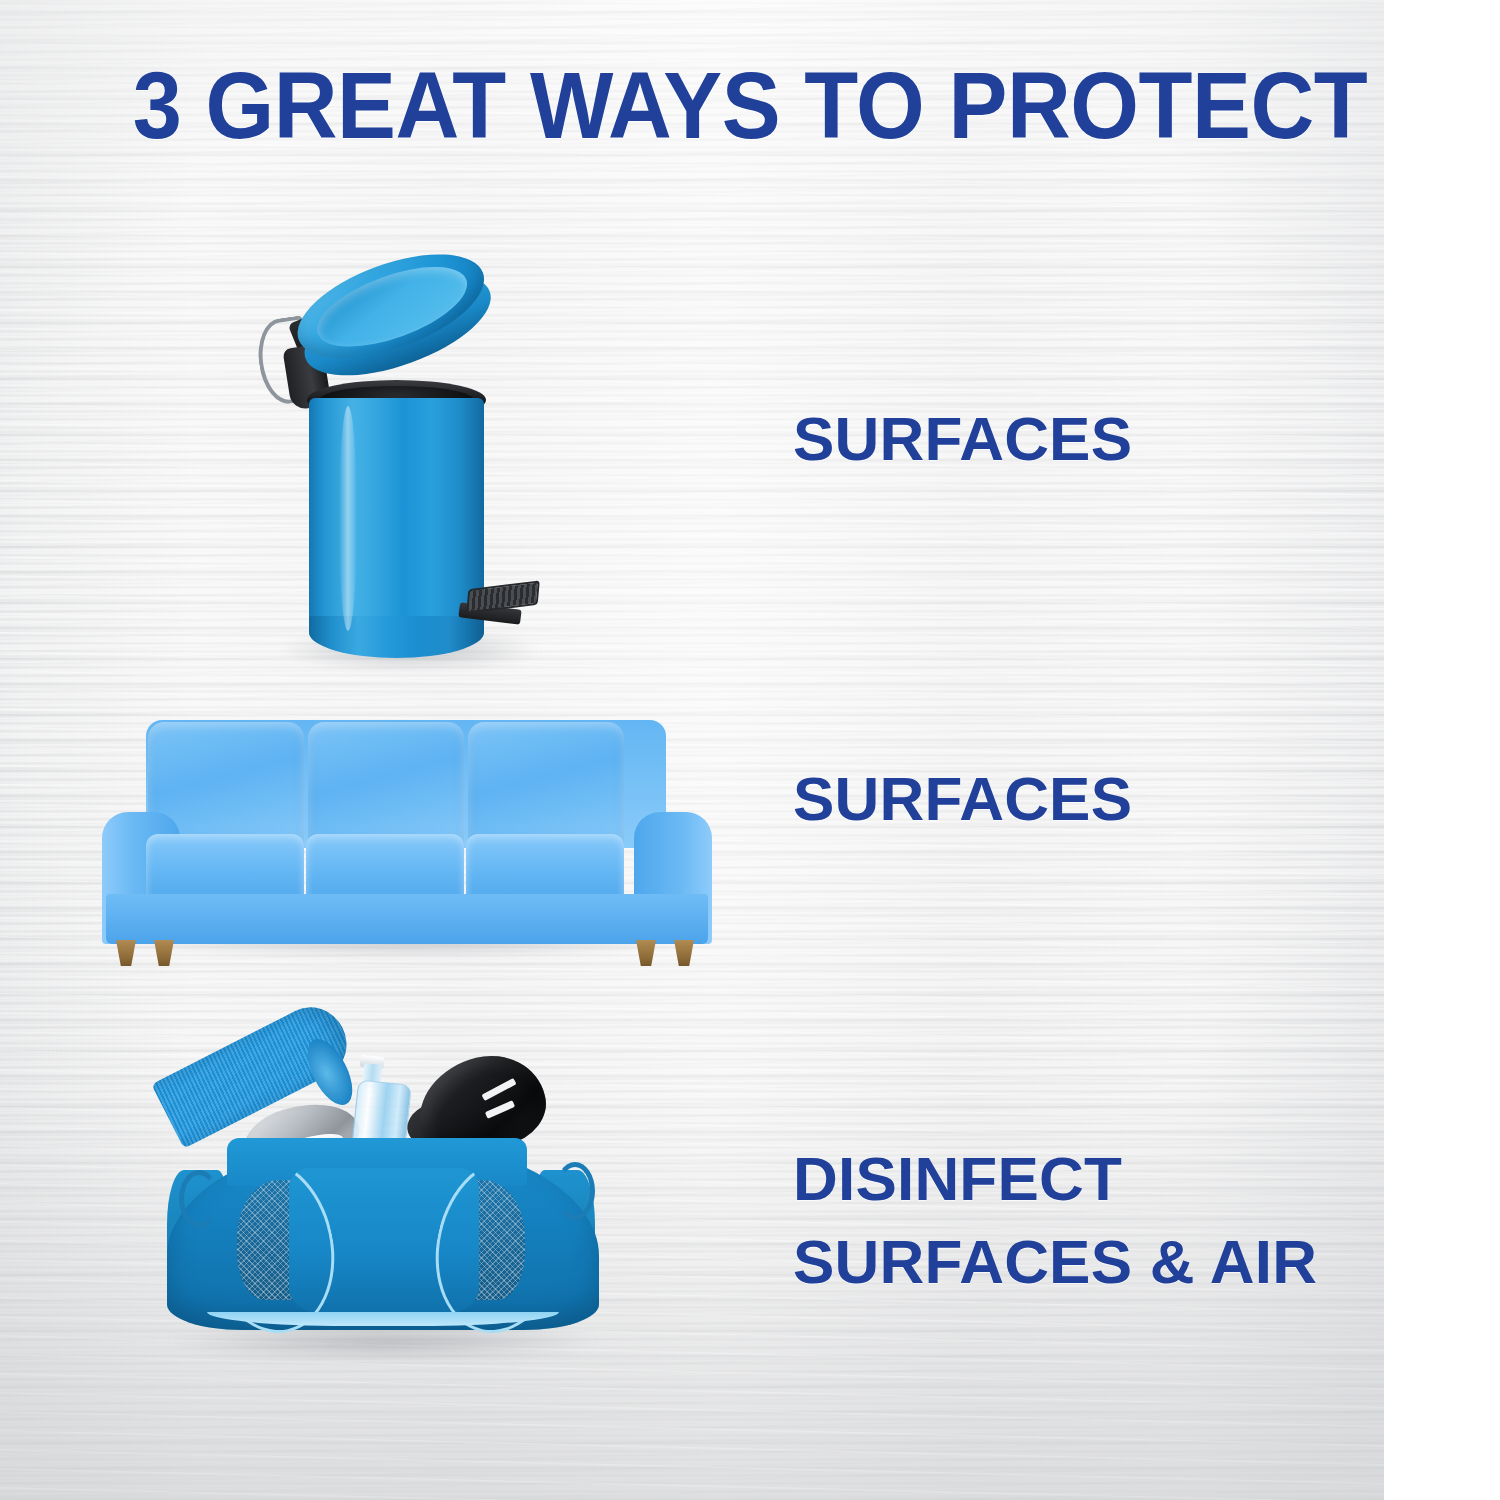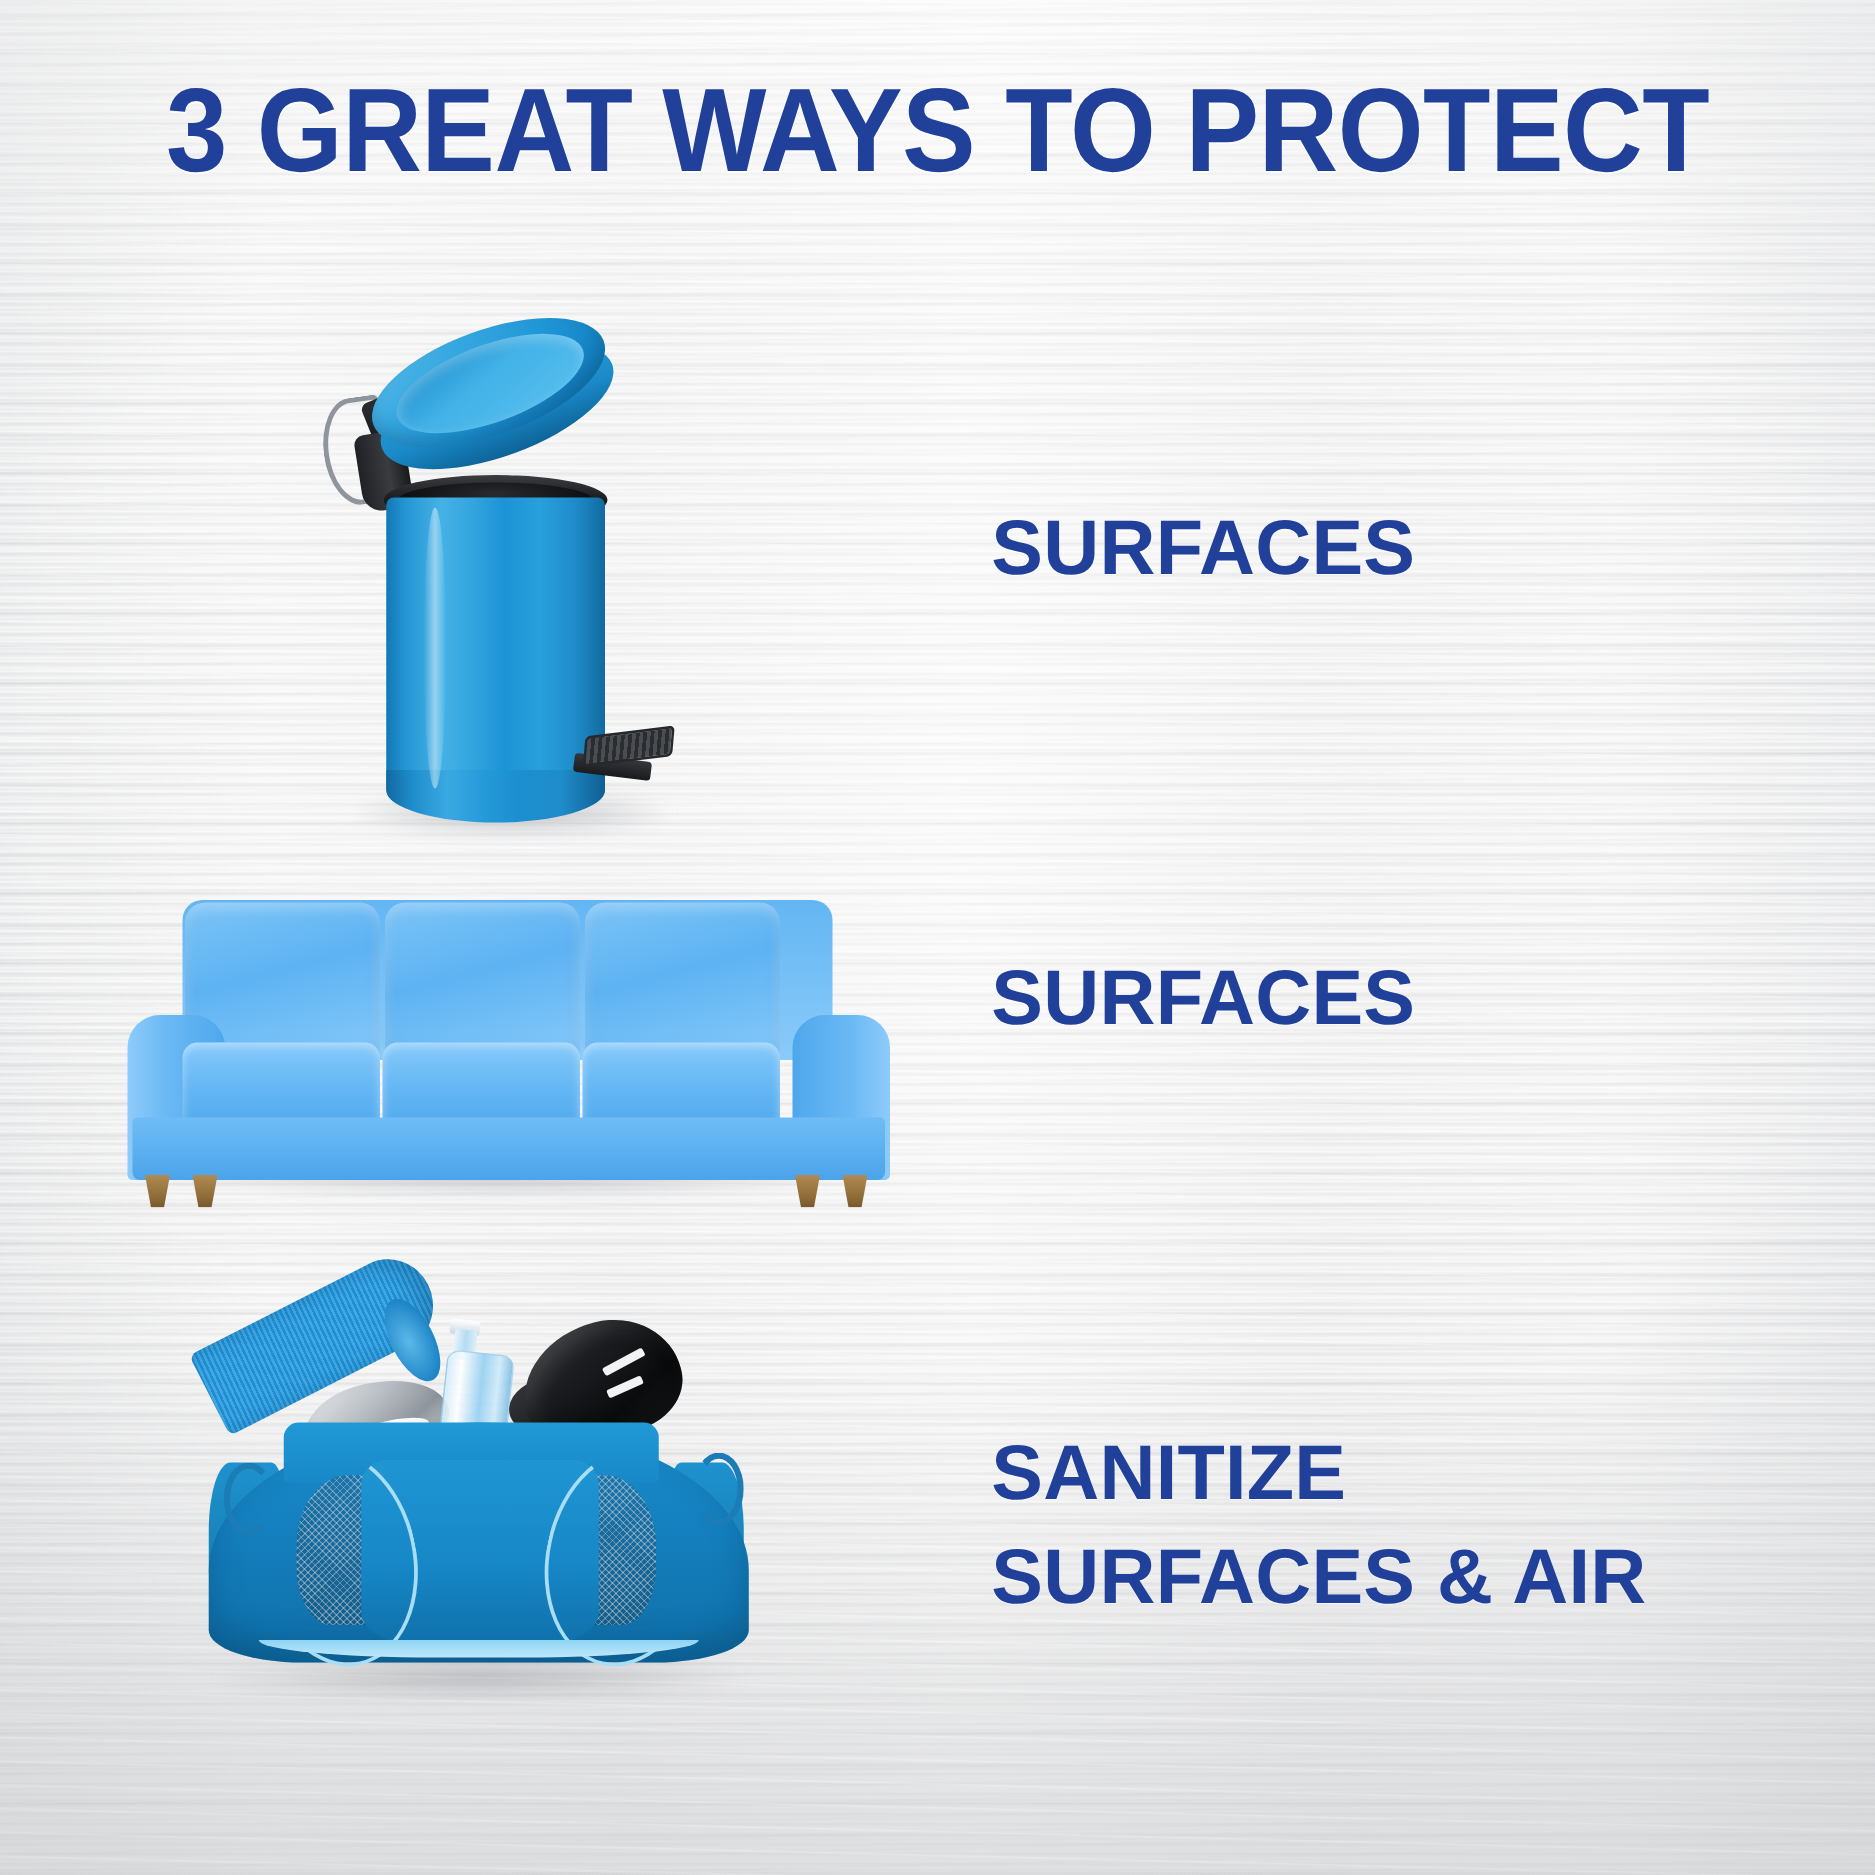--- a/index.html
+++ b/index.html
@@ -8,21 +8,21 @@
     padding: 0;
     background: #ffffff;
   }
   body {
     font-family: "Liberation Sans", sans-serif;
   }
 
   
   #poster {
     position: relative;
-    width: 1500px;
+    width: 1384px;
     height: 1500px;
     overflow: hidden;
     background-color: #ececed;
     background-image:
       
       linear-gradient(to bottom,
         rgba(255,255,255,0.55) 0%,
         rgba(255,255,255,0.18) 18%,
         rgba(255,255,255,0.05) 45%,
         rgba(240,240,241,0.10) 72%,
@@ -563,17 +563,17 @@
     <div class="gb-mesh" id="gb-mesh-r"></div>
     <div class="gb-center"></div>
     <div class="gb-piping" id="gb-pipe-l"></div>
     <div class="gb-piping" id="gb-pipe-r"></div>
     <div class="gb-bottom-trim"></div>
     <div class="gb-handle" id="gb-handle-l"></div>
     <div class="gb-handle" id="gb-handle-r"></div>
   </div>
 
   <div class="caption" id="cap-3">
-    <span class="ln">SANITIZE</span>
+    <span class="ln">DISINFECT</span>
     <span class="ln">SURFACES &amp; AIR</span>
   </div>
 
 </div>
 
 </body></html>

